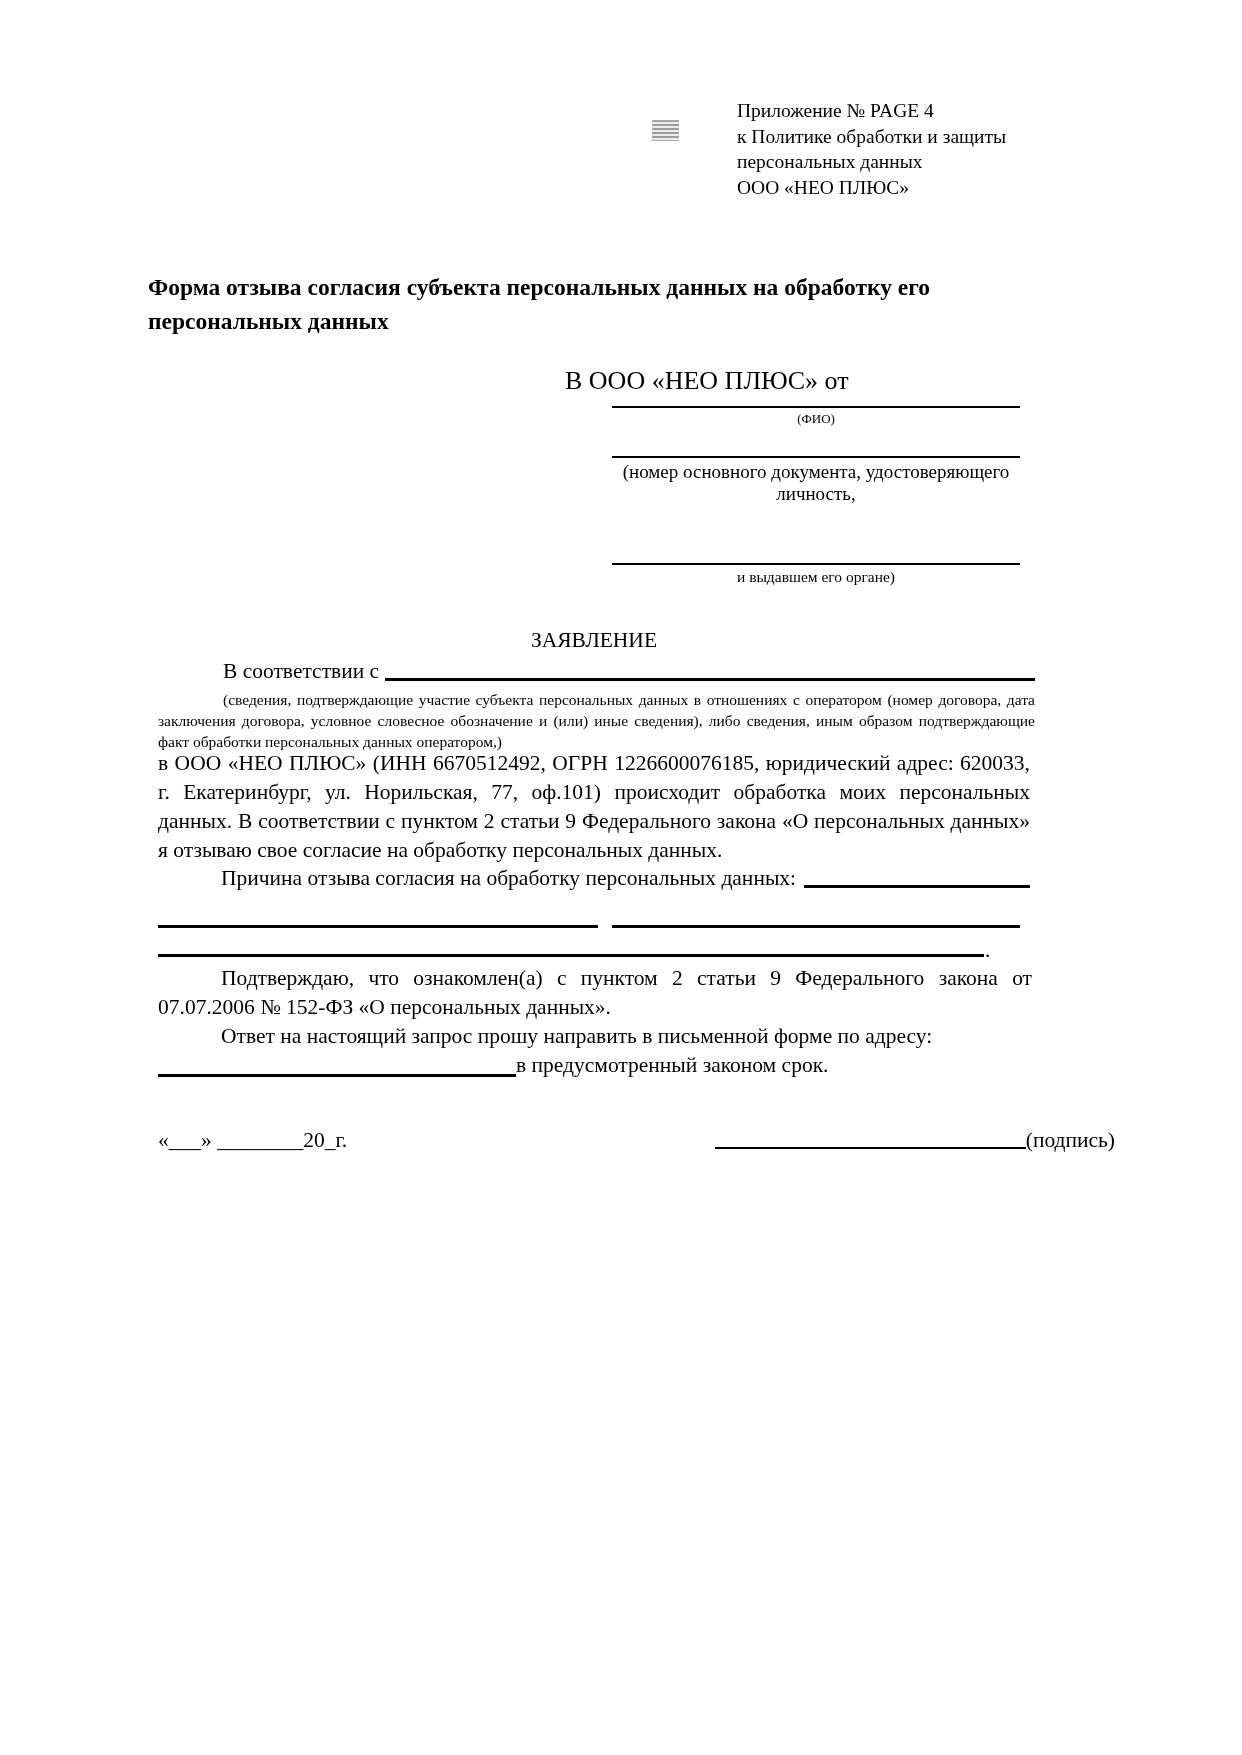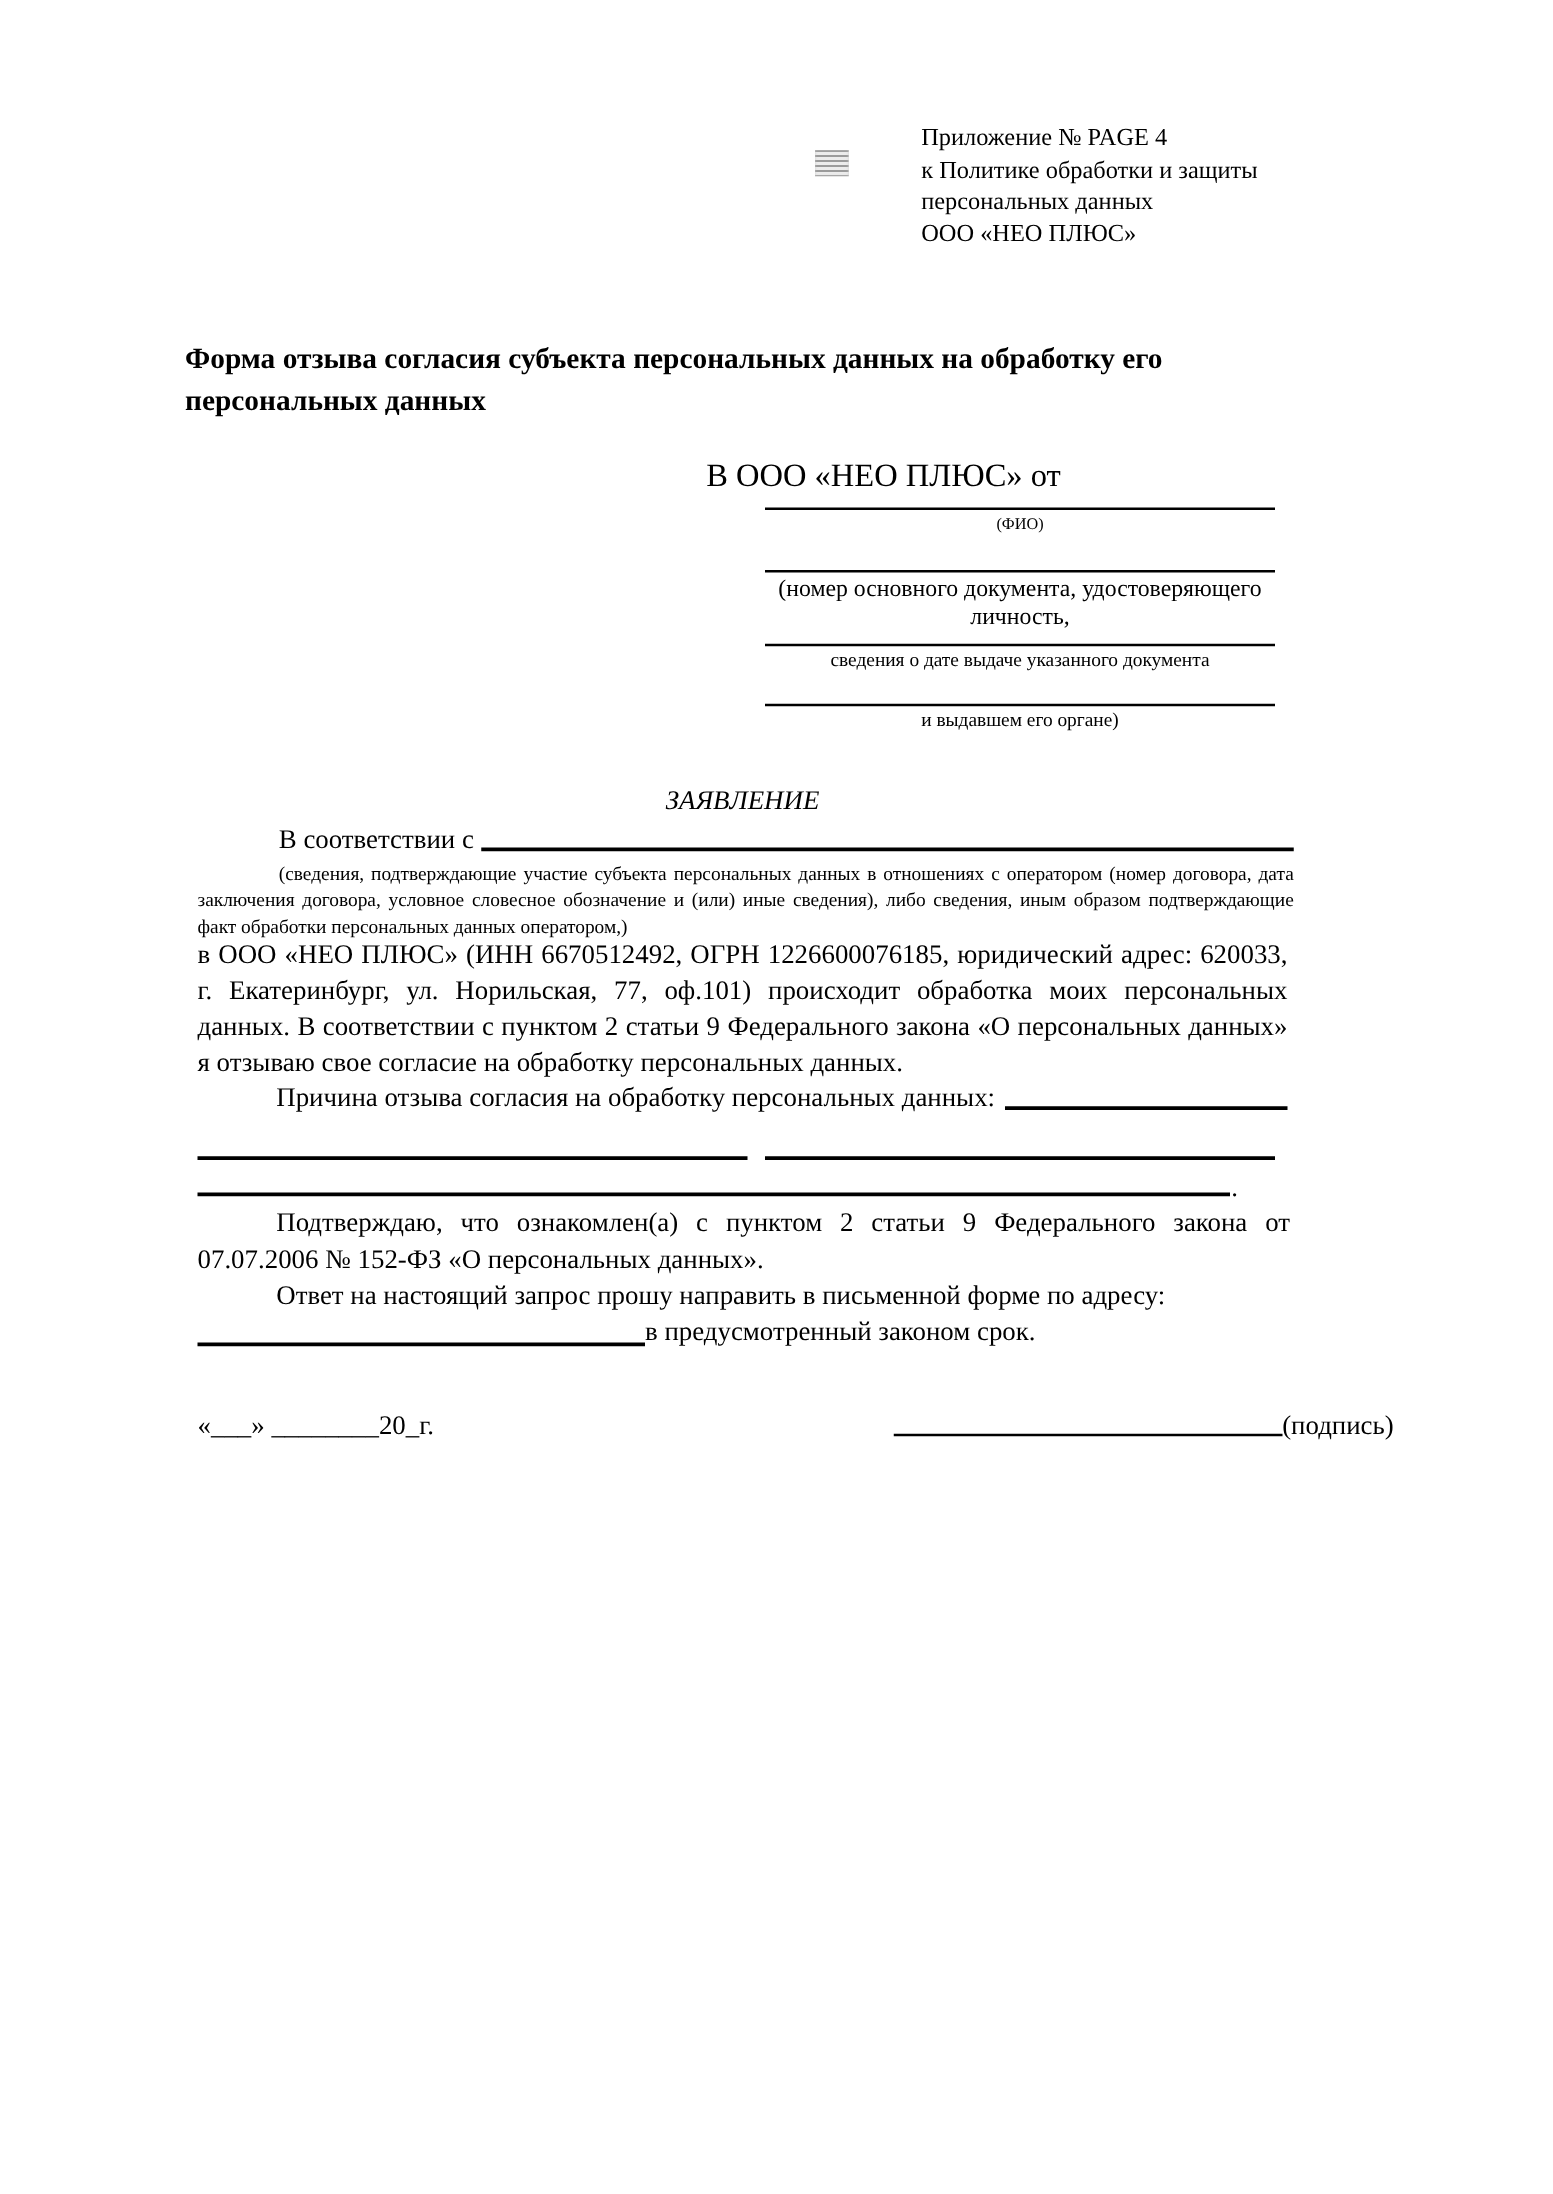--- a/index.html
+++ b/index.html
@@ -73,21 +73,20 @@
   .f4 { top: 563px; }
   .f4 .cap { font-size: 15.5px; }
 
   .zayavlenie {
     position: absolute;
     left: 158px;
     top: 628px;
     width: 872px;
     text-align: center;
     font-size: 21.5px;
-    font-style: italic;
   }
 
   .lead {
     position: absolute;
     left: 158px;
     top: 659px;
     width: 877px;
     display: flex;
     align-items: flex-end;
     font-size: 21.5px;
@@ -205,23 +204,20 @@
   <h1 class="title">Форма отзыва согласия субъекта персональных данных на обработку его персональных данных</h1>
 
   <div class="to-line">В ООО «НЕО ПЛЮС» от</div>
 
   <div class="field f1">
     <div class="cap">(ФИО)</div>
   </div>
   <div class="field f2">
     <div class="cap">(номер основного документа, удостоверяющего личность,</div>
   </div>
-  <div class="field f3">
-    <div class="cap">сведения о дате выдаче указанного документа</div>
-  </div>
   <div class="field f4">
     <div class="cap">и выдавшем его органе)</div>
   </div>
 
   <div class="zayavlenie">ЗАЯВЛЕНИЕ</div>
 
   <div class="lead">
     <span class="indent"></span>
     <span class="lead-text">В соответствии с</span>
     <span class="fill-line"></span>

